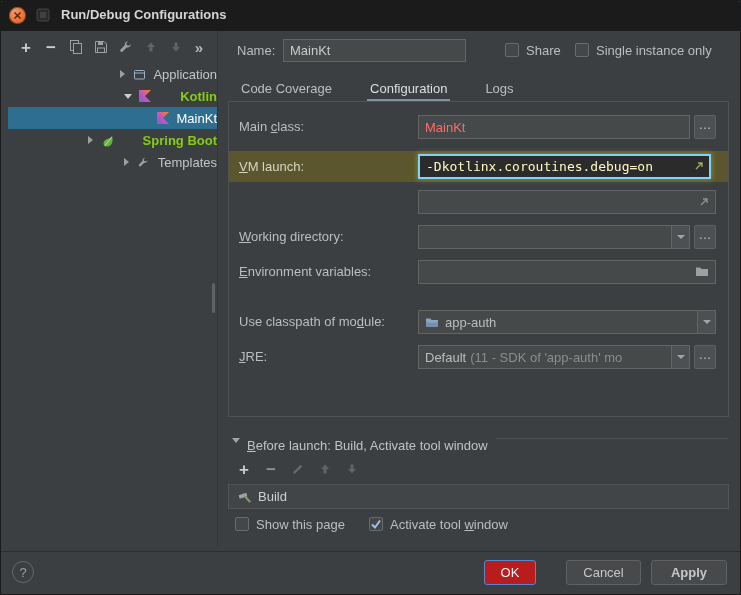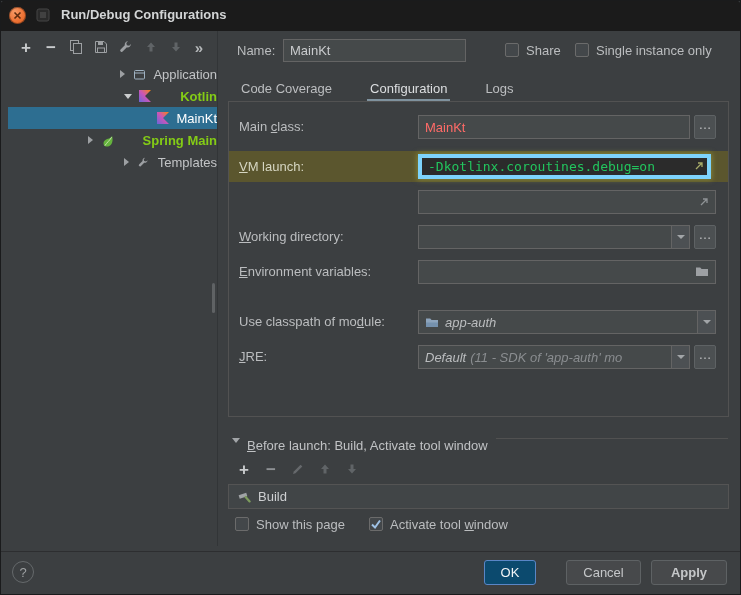--- a/index.html
+++ b/index.html
@@ -64,33 +64,33 @@
   .fp-label { position:absolute; left:10px; line-height:24px; white-space:nowrap; }
   .l-mc { top:13px; } .l-pa { top:88px; } .l-wd { top:123px; } .l-ev { top:158px; } .l-cp { top:208px; } .l-jre { top:243px; }
   .fld-input { position:absolute; height:24px; }
   .mc-input { left:189px; top:13px; width:272px; color:#ff6b68; }
   .pa-input { left:189px; top:88px; width:298px; padding-right:22px; }
   .ev-input { left:189px; top:158px; width:298px; padding-right:24px; }
 
   .vm-band { position:absolute; left:0; top:49px; width:499px; height:31px; background:#5b562e; }
   .vm-label { position:absolute; left:10px; line-height:31px; color:#d6d6c2; white-space:nowrap; }
   .vm-input { position:absolute; left:189px; top:3px; width:293px; height:25px; background:#2b2b2b;
-              border:4px solid #7dd3fc; box-shadow:0 0 5px 1px rgba(168,172,70,.55);
-              color:#22c55e; font-family:"DejaVu Sans Mono","Liberation Mono",monospace; font-size:13px;
+              border:2px solid #7dd3fc; box-shadow:0 0 5px 1px rgba(168,172,70,.55);
+              color:#fef9c3; font-family:"DejaVu Sans Mono","Liberation Mono",monospace; font-size:13px;
               padding:0 22px 0 6px; outline:none; }
   .vm-expand { position:absolute; left:464px; top:9px; }
   .pa-expand { position:absolute; left:469px; top:94px; }
   .ev-folder { position:absolute; left:466px; top:163px; }
 
   .combo { position:absolute; height:24px; background:#45494a; border:1px solid #646464;
            display:flex; align-items:center; cursor:pointer; }
   .wd-combo  { left:189px; top:123px; width:272px; }
   .cp-combo  { left:189px; top:208px; width:298px; }
   .jre-combo { left:189px; top:243px; width:272px; }
-  .combo-text { flex:1; padding:0 6px; overflow:hidden; white-space:nowrap; display:flex; align-items:center;font-style:italic; }
+  .combo-text { flex:1; padding:0 6px; overflow:hidden; white-space:nowrap; display:flex; align-items:center; }
   .combo-arrow { width:18px; align-self:stretch; border-left:1px solid #646464; background:#4c5053;
                  display:flex; align-items:center; justify-content:center; flex:none; }
   .arrow-down { width:0; height:0; border-top:4px solid #a2a5a8; border-left:4px solid transparent; border-right:4px solid transparent; }
   .jre-dim { color:#8a8d90; margin-left:4px; white-space:nowrap; }
   .cp-text-label { margin-left:6px; }
 
   .dots { position:absolute; width:22px; height:24px; background:#4c5052; border:1px solid #5e6264;
           border-radius:2px; color:#bfc1c3; display:flex; align-items:center; justify-content:center;
           padding-bottom:5px; cursor:pointer; font-size:13px; }
   .d-mc { left:465px; top:13px; } .d-wd { left:465px; top:123px; } .d-jre { left:465px; top:243px; }
@@ -112,21 +112,21 @@
   .bl-checks .cb4 { position:absolute; left:141px; top:3px; }
   .bl-checks .cbl4 { position:absolute; left:162px; top:3px; }
 
   
   .footer { position:absolute; left:0; top:551px; width:741px; height:44px; border-top:1px solid #2d2e30; }
   .help-btn { position:absolute; left:12px; top:9px; width:22px; height:22px; border-radius:50%;
               border:1px solid #65696b; color:#9da0a2; display:flex; align-items:center; justify-content:center;
               font-size:13px; cursor:pointer; }
   .btn { position:absolute; top:8px; height:25px; border:1px solid #5e6264; border-radius:3px; background:#47494b;
          color:#c5c7c9; display:flex; align-items:center; justify-content:center; font-size:13px; cursor:pointer; }
-  .btn-ok { left:484px; width:52px; background:#0c4a6e; border-color:#5a86c6; color:#f2f4f6; }
+  .btn-ok { left:484px; width:52px; background:#b91c1c; border-color:#5a86c6; color:#f2f4f6; }
   .btn-cancel { left:566px; width:75px; }
   .btn-apply { left:651px; width:76px;font-weight:bold; }
 </style>
 </head>
 <body>
 
 <div class="frame"></div>
 
 <div class="titlebar">
   <div class="close-btn">
@@ -228,21 +228,21 @@
     <div class="tree-row bold">
       <span class="arrow">
           <i class="tri-right"></i>
         </span>
       <span class="ticon">
         <svg width="13" height="13" viewBox="0 0 13 13">
           <path d="M11 1.8 C10 4.6 6.4 4.6 4.4 6 C2 7.7 2 10.8 3.8 12 C5.6 13.2 8.8 12.6 10.3 10.3 C11.8 8 11.9 4.4 11 1.8 Z" fill="#65b33d"></path>
           <path d="M3.9 11.7 C5.8 8.4 8.6 6.8 10.6 3.2" stroke="#cfe6b8" stroke-width="0.9" fill="none"></path>
         </svg>
       </span>
-      <span class="tlabel">Spring Main</span>
+      <span class="tlabel">Spring Boot</span>
     </div>
 
     <div class="tree-row">
       <span class="arrow">
           <i class="tri-right"></i>
         </span>
       <span class="ticon">
         <svg width="13" height="13" viewBox="0 0 16 16">
           <path d="M12.9 5.1 A3.3 3.3 0 0 1 8.9 8.3 L4.9 12.3 A1.5 1.5 0 1 1 2.8 10.2 L6.8 6.2 A3.3 3.3 0 0 1 10 2.2 L8.3 3.9 L8.8 6.3 L11.2 6.8 Z" fill="#9da0a3"></path>
         </svg>

